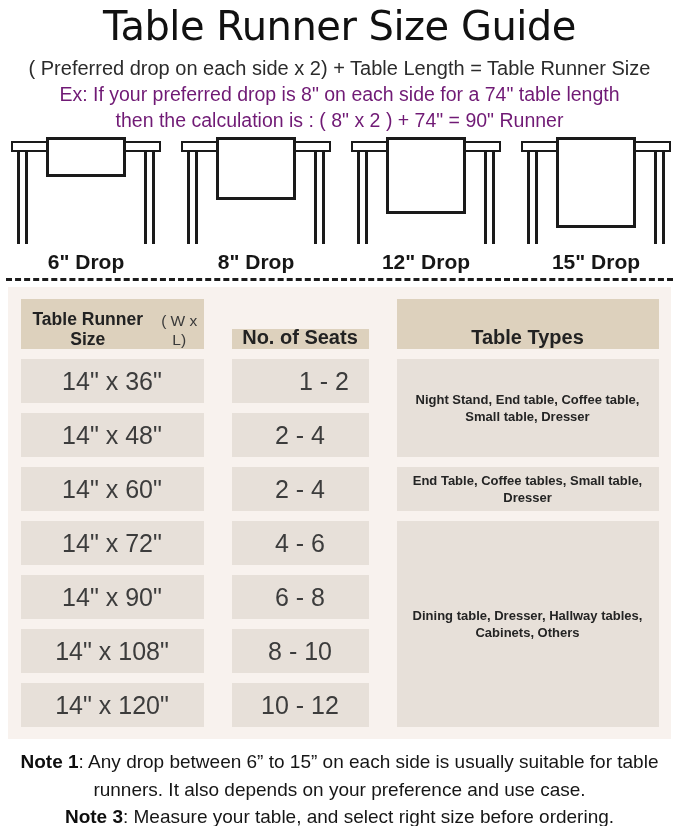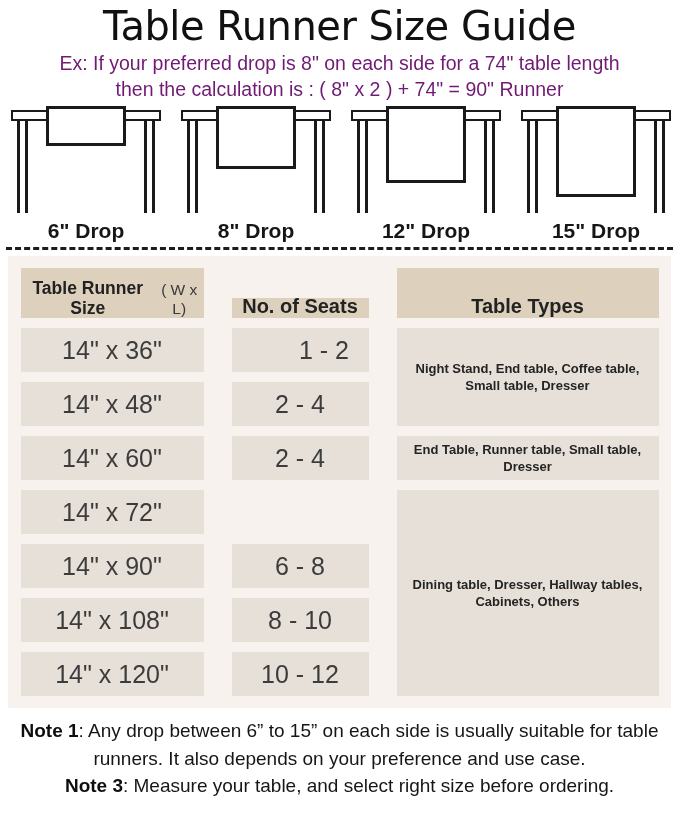--- a/index.html
+++ b/index.html
@@ -92,20 +92,21 @@
   .note{font-size:19px;line-height:1.45;color:#161616;}
   .note b{font-weight:bold;color:#0e0e0e;}
 </style>
 </head>
 <body>
 
 <div class="page">
 
   <div class="hdr">
     <div class="title">Table Runner Size Guide</div>
+    <div class="formula">( Preferred drop on each side x 2) + Table Length = Table Runner Size</div>
     <div class="example">Ex: If your preferred drop is 8" on each side for a 74" table length</div>
     <div class="example">then the calculation is : ( 8" x 2 ) + 74" = 90" Runner</div>
   </div>
 
   <div class="illustrations" id="illustrations">
     <div class="illus">
       <div class="drawing">
         <div class="tabletop"></div>
         <div class="leg leg-l"></div>
         <div class="leg leg-r"></div>
@@ -158,28 +159,29 @@
     <div class="hcell hc3">
       <span class="h-big">Table Types</span>
     </div>
   <div class="cell size-cell" style="grid-area: 2 / 1;">14" x 36"</div>
       <div class="cell seats-cell" style="grid-area: 2 / 2; padding-left: 48px;">1 - 2</div>
       <div class="cell size-cell" style="grid-area: 3 / 1;">14" x 48"</div>
       <div class="cell seats-cell" style="grid-area: 3 / 2;">2 - 4</div>
       <div class="cell size-cell" style="grid-area: 4 / 1;">14" x 60"</div>
       <div class="cell seats-cell" style="grid-area: 4 / 2;">2 - 4</div>
       <div class="cell size-cell" style="grid-area: 5 / 1;">14" x 72"</div>
+      <div class="cell seats-cell" style="grid-area: 5 / 2;">4 - 6</div>
       <div class="cell size-cell" style="grid-area: 6 / 1;">14" x 90"</div>
       <div class="cell seats-cell" style="grid-area: 6 / 2;">6 - 8</div>
       <div class="cell size-cell" style="grid-area: 7 / 1;">14" x 108"</div>
       <div class="cell seats-cell" style="grid-area: 7 / 2;">8 - 10</div>
       <div class="cell size-cell" style="grid-area: 8 / 1;">14" x 120"</div>
       <div class="cell seats-cell" style="grid-area: 8 / 2;">10 - 12</div>
       <div class="cell type-cell" style="grid-area: 2 / 3 / 4;">Night Stand, End table, Coffee table, Small table, Dresser</div>
-      <div class="cell type-cell" style="grid-area: 4 / 3 / 5;">End Table, Runner table, Small table, Dresser</div>
+      <div class="cell type-cell" style="grid-area: 4 / 3 / 5;">End Table, Coffee tables, Small table, Dresser</div>
       <div class="cell type-cell" style="grid-area: 5 / 3 / 9;">Dining table, Dresser, Hallway tables, Cabinets, Others</div>
     </div>
 
   <div class="notes" id="notes">
     <div class="note"><b>Note 1</b><span>: Any drop between 6” to 15” on each side is usually suitable for table runners. It also depends on your preference and use case.</span></div>
 
     <div class="note"><b>Note 3</b><span>: Measure your table, and select right size before ordering.</span></div>
   </div>
 
 </div>

